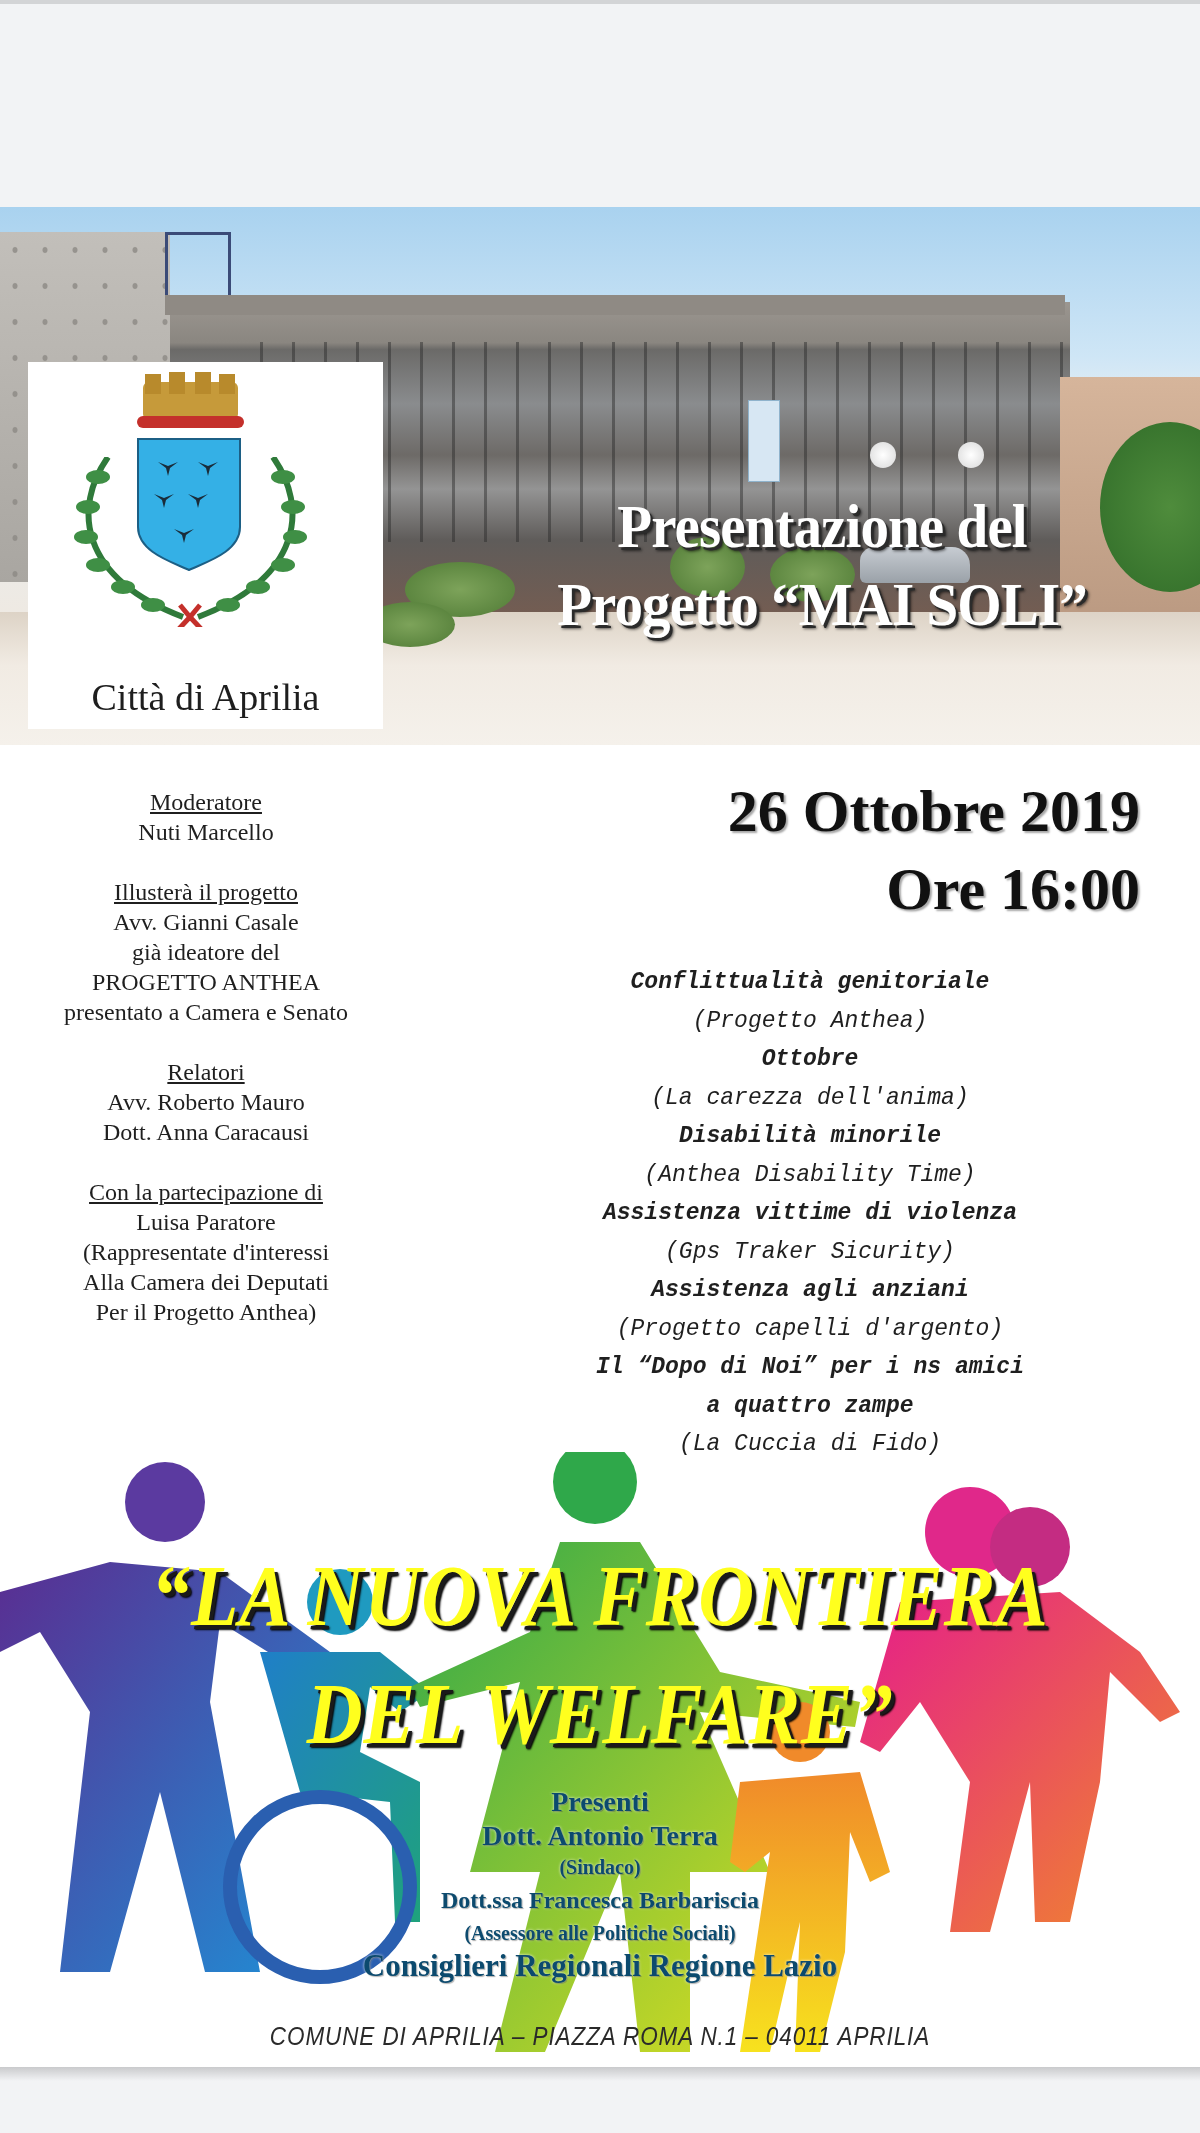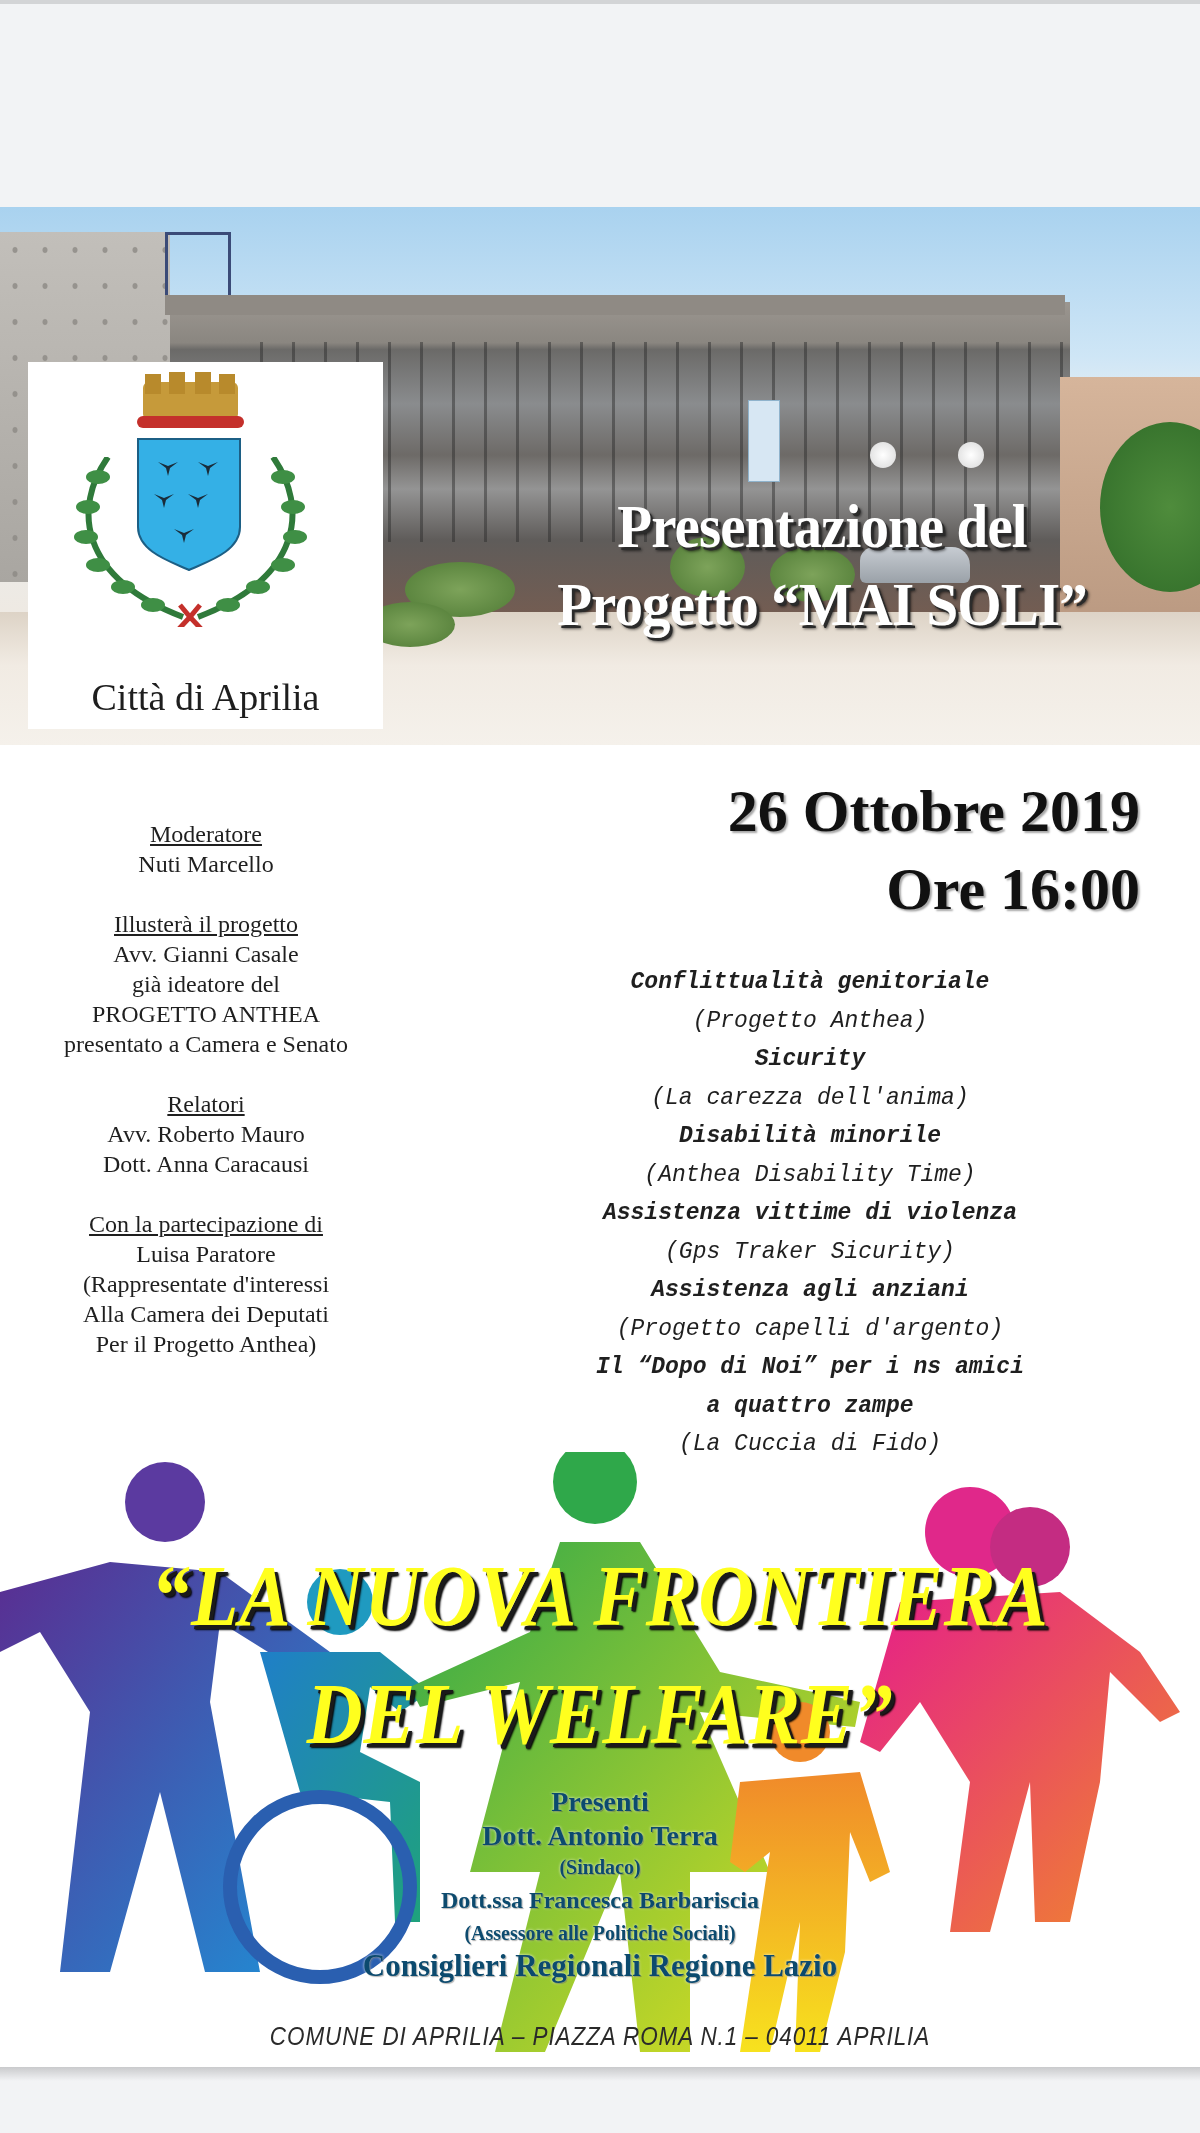--- a/index.html
+++ b/index.html
@@ -58,21 +58,21 @@
     position: absolute; left: 452px; top: 280px; width: 740px; text-align: center;
     font-family: "Liberation Serif", serif; font-weight: bold; color: #ffffff;
     font-size: 62px; line-height: 78px; letter-spacing: -1px;
     text-shadow: 3px 3px 0 #2b2b2b, 4px 4px 3px rgba(0,0,0,.6);
     transform: scaleX(0.92); transform-origin: center;
   }
 
   
   .left-col {
     position: absolute; left: 0; top: 580px; width: 412px; text-align: center;
-    font-family: "Liberation Serif", serif; color: #1f1f1f; font-size: 24px; line-height: 30px; margin-top: 32px;
+    font-family: "Liberation Serif", serif; color: #1f1f1f; font-size: 24px; line-height: 30px;
   }
   .left-col .hdr { text-decoration: underline; }
   .left-col .bold { font-weight: normal; }
   .left-col .gap { height: 30px; }
 
   
   .date-block {
     position: absolute; left: 510px; top: 565px; width: 630px; text-align: right;
     font-family: "Liberation Serif", serif; font-weight: bold; color: #111;
     font-size: 60px; line-height: 78px;
@@ -211,21 +211,21 @@
   </div>
 
   <div class="date-block">
     <div>26 Ottobre 2019</div>
     <div>Ore 16:00</div>
   </div>
 
   <div class="topics">
     <div class="t">Conflittualità genitoriale</div>
     <div>(Progetto Anthea)</div>
-    <div class="t">Sicurity</div>
+    <div class="t">Ottobre</div>
     <div>(La carezza dell'anima)</div>
     <div class="t">Disabilità minorile</div>
     <div>(Anthea Disability Time)</div>
     <div class="t">Assistenza vittime di violenza</div>
     <div>(Gps Traker Sicurity)</div>
     <div class="t">Assistenza agli anziani</div>
     <div>(Progetto capelli d'argento)</div>
     <div class="t">Il “Dopo di Noi” per i ns amici</div>
     <div class="t">a quattro zampe</div>
     <div>(La Cuccia di Fido)</div>

